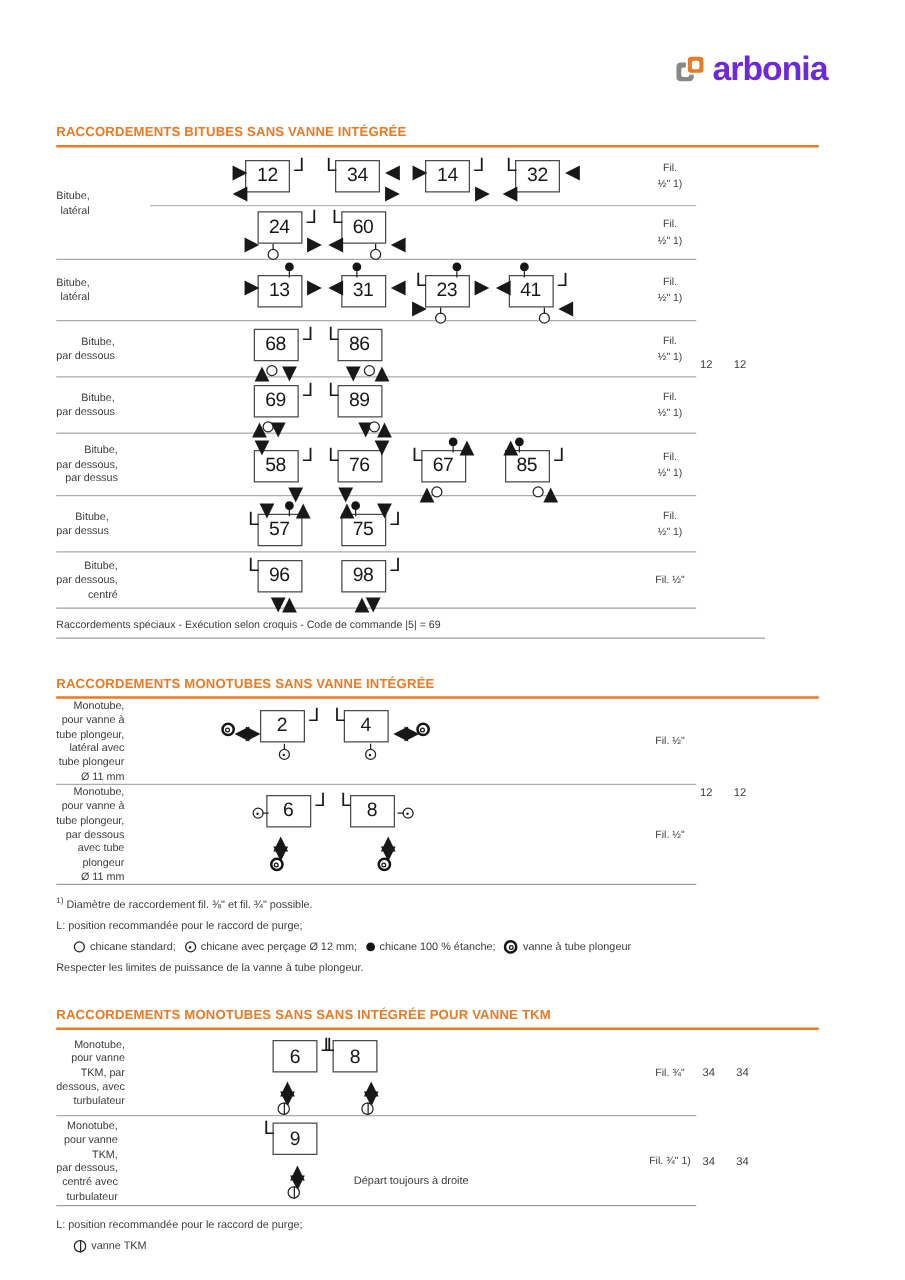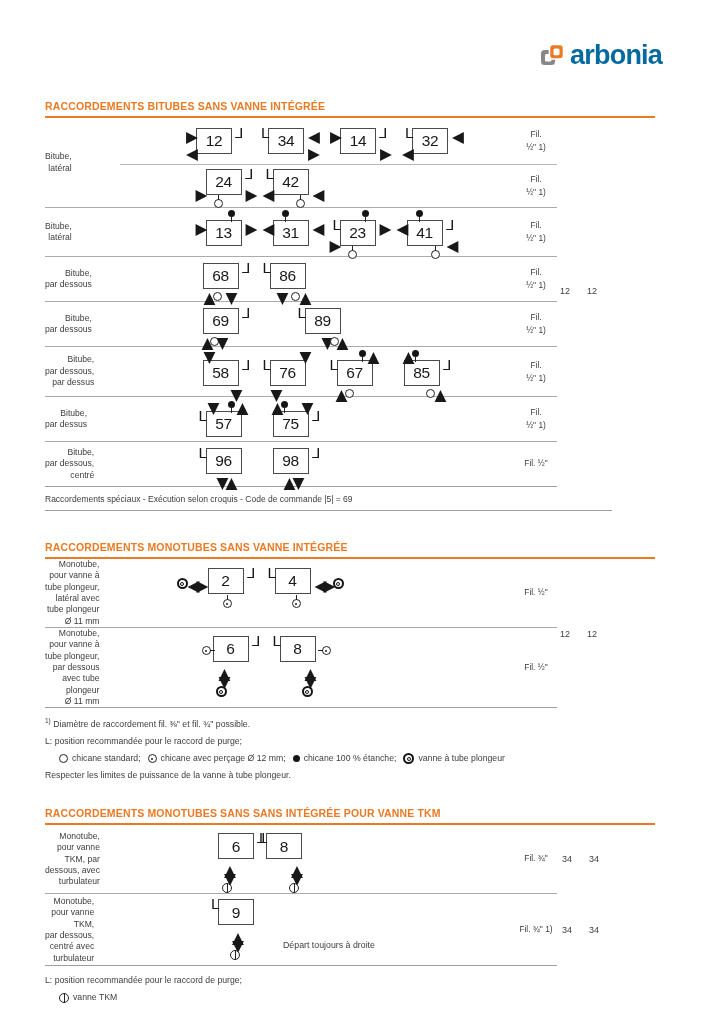--- a/index.html
+++ b/index.html
@@ -1,20 +1,20 @@
 <!DOCTYPE html>
 <html><head>
 <meta charset="utf-8">
 <style>
   html,body{margin:0;padding:0;}
   body{width:724px;height:1024px;background:#fff;overflow:hidden;position:relative;
        font-family:"Liberation Sans",sans-serif;color:#3c3c3b;}
   
   .logo{position:absolute;top:42px;right:62px;display:flex;align-items:center;gap:6px;}
-  .logo-text{font-size:27px;font-weight:bold;color:#0369a1;letter-spacing:-0.8px;line-height:1;}
+  .logo-text{font-size:27px;font-weight:bold;color:#6d28d9;letter-spacing:-0.8px;line-height:1;}
   
   .section{position:relative;}
   #s1{margin-top:100px;} #s2{margin-top:30px;} #s3{margin-top:26px;}
   .h{margin:0 0 0 45px;width:610px;font-size:10.5px;font-weight:bold;color:#EA7A24;
      border-bottom:2px solid #EA7A24;padding:0 0 4px 0;letter-spacing:.15px;}
   .tbl{margin-left:45px;width:512px;border-bottom:1px solid #9e9e9e;}
   .grp{display:flex;}
   .grp + .grp{border-top:1px solid #ababab;}
   .lab{width:75px;font-size:8.6px;line-height:1.32;white-space:pre-line;display:flex;align-items:center;text-align:right;}
   .lines{flex:1;display:flex;flex-direction:column;}
@@ -123,21 +123,21 @@
                 <div class="box">
                   <span>24</span>
                   <span class="glyph mk L" style="left: 38px; top: -4px;">L</span>
                   <span class="glyph mk ar" style="left: -11px; top: 18px;">▶</span>
                   <span class="glyph mk ar" style="left: 39px; top: 18px;">▶</span>
                   <span class="glyph mk c stu" style="left: 7px; top: 29px;"></span>
                 </div>
               </div>
               <div class="cell" style="width: 67px;">
                 <div class="box">
-                  <span>42</span>
+                  <span>60</span>
                   <span class="glyph mk Lf" style="left: -8px; top: -4px;">L</span>
                   <span class="glyph mk al" style="left: -11px; top: 18px;">◀</span>
                   <span class="glyph mk al" style="left: 39px; top: 18px;">◀</span>
                   <span class="glyph mk c stu" style="left: 22px; top: 29px;"></span>
                 </div>
               </div>
             </div>
             <div class="fil">Fil.
 ½" 1)</div>
           </div>
@@ -219,21 +219,21 @@
             <div class="fil">Fil.
 ½" 1)</div>
           </div>
         </div>
       </div>
       <div class="grp">
         <div class="lab">Bitube,
 par dessous</div>
         <div class="lines">
           <div class="line" style="padding-top: 6px; padding-bottom: 12px;">
-            <div class="diagrams" style="margin-left: 67px; gap: 35px;">
+            <div class="diagrams" style="margin-left: 67px;">
               <div class="cell" style="width: 67px;">
                 <div class="box">
                   <span>69</span>
                   <span class="glyph mk L" style="left: 38px; top: -4px;">L</span>
                   <span class="glyph mk au" style="left: -2px; top: 27px;">▲</span>
                   <span class="glyph mk c" style="left: 6px; top: 28px;"></span>
                   <span class="glyph mk ad" style="left: 13px; top: 27px;">▼</span>
                 </div>
               </div>
               <div class="cell" style="width: 67px;">

